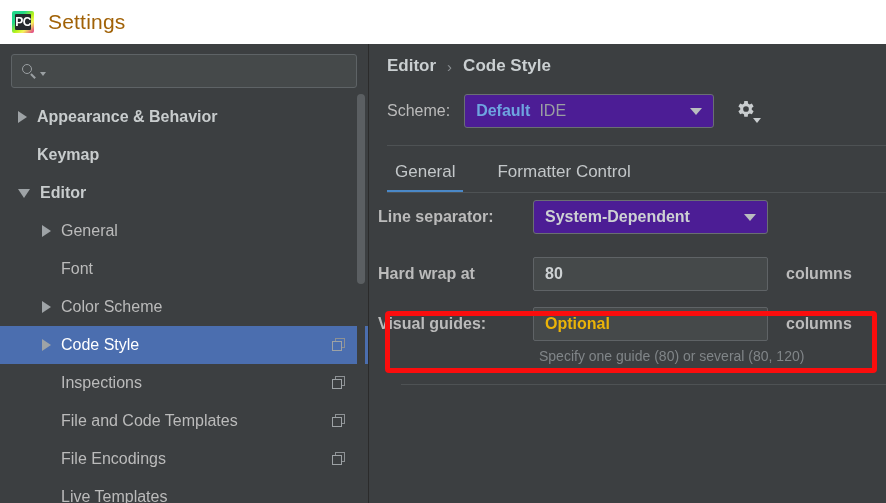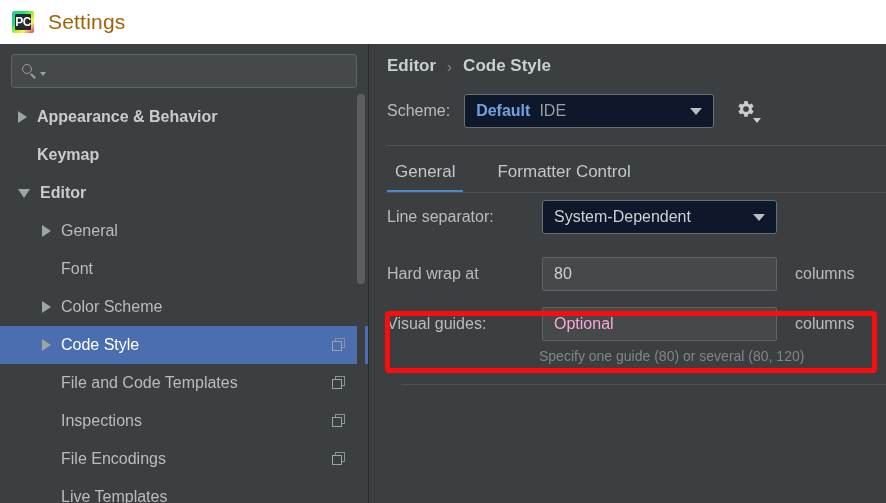--- a/index.html
+++ b/index.html
@@ -184,21 +184,21 @@
   }
   .crumb { color: #cacfd1; font-weight: bold; }
   .crumb-sep { color: #8a8f92; margin: 0 11px; font-size: 15px; }
 
   .scheme-row {
     display: flex; align-items: center;
     padding: 18px 0 0 17px;
   }
   .scheme-label { font-size: 16px; color: #bbbbbb; }
   .combo {
-    background: #0f172a;
+    background: #4c1d95;
     border: 1px solid #6a6f72;
     border-radius: 3px;
     height: 34px;
     display: flex; align-items: center;
     padding: 0 9px 0 11px;
     position: relative;
   }
   .scheme-combo { margin-left: 14px; width: 250px; }
   .scheme-name { color: #6ea4e0; font-weight: bold; font-size: 16px; }
   .scheme-sub { color: #9a9fa2; font-size: 16px; margin-left: 9px; }
@@ -250,22 +250,23 @@
     position: absolute; left: 0; right: 0; bottom: 0;
     height: 3px; background: #4a88c7;
   }
   .tabs-underline {
     position: absolute; left: 17px; right: 0; bottom: 0;
     height: 1px; background: #4e5254;
   }
 
   .field-row {
     display: flex; align-items: center;
-    padding-left: 17px;
+    padding-left: 8px;
     height: 48px;
+    font-weight: bold;
   }
   .field-label { font-size: 16px; color: #bbbbbb; }
   .lsep-label { width: 155px; }
   .lsep-combo { width: 235px; }
   .lsep-value { color: #cdd1d3; font-size: 16px; }
 
   .hint {
     font-size: 14px;
     color: #808588;
     text-align: left;
@@ -278,21 +279,21 @@
     background: #45494a;
     border: 1px solid #5f6366;
     border-radius: 2px;
     height: 34px;
     display: flex; align-items: center;
     padding-left: 11px;
     font-size: 16px;
     color: #cdd1d3;
   }
   .tf-value { color: #cdd1d3; }
-  .tf-placeholder { color: #f9a8d4; }
+  .tf-placeholder { color: #eab308; }
 
   .hw-label { width: 155px; }
   .hw-field { width: 235px; }
   .hw-unit { margin-left: 18px; font-size: 16px; color: #bbbbbb; }
 
   .vg-label { width: 155px; }
   .vg-field { width: 235px; }
   .vg-unit { margin-left: 18px; font-size: 16px; color: #bbbbbb; }
 
   .section-head {
@@ -371,29 +372,29 @@
           <div class="tree-row lvl1 selected">
             <div class="tree-arrow "></div>
             <span class="tree-label">Code Style</span>
             <span class="copy-icon">
               <span class="b"></span>
               <span class="f"></span>
             </span>
           </div>
           <div class="tree-row lvl1">
             <div class="tree-arrow none"></div>
-            <span class="tree-label">File and Code Templates</span>
+            <span class="tree-label">Inspections</span>
             <span class="copy-icon">
               <span class="b"></span>
               <span class="f"></span>
             </span>
           </div>
           <div class="tree-row lvl1">
             <div class="tree-arrow none"></div>
-            <span class="tree-label">Inspections</span>
+            <span class="tree-label">File and Code Templates</span>
             <span class="copy-icon">
               <span class="b"></span>
               <span class="f"></span>
             </span>
           </div>
           <div class="tree-row lvl1">
             <div class="tree-arrow none"></div>
             <span class="tree-label">File Encodings</span>
             <span class="copy-icon">
               <span class="b"></span>

